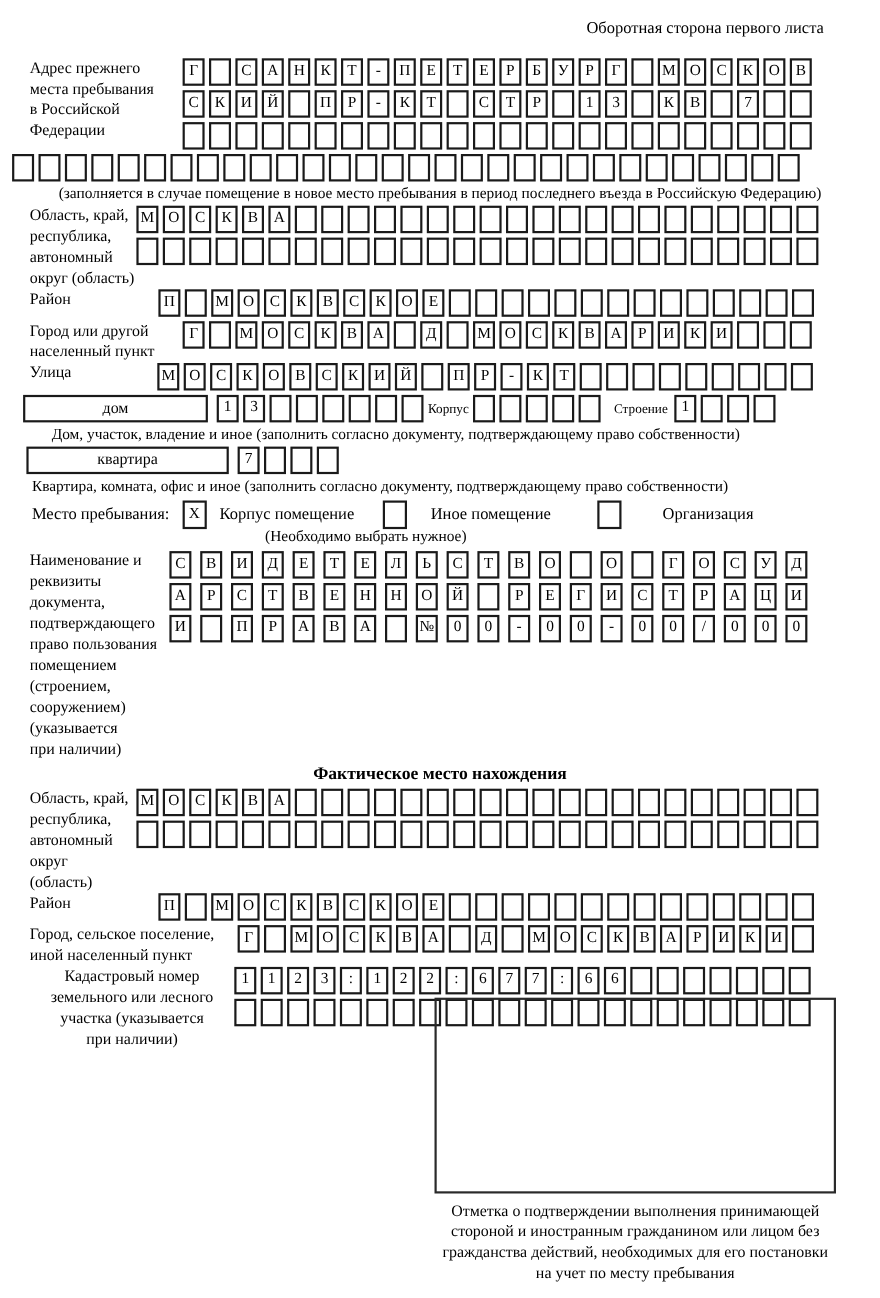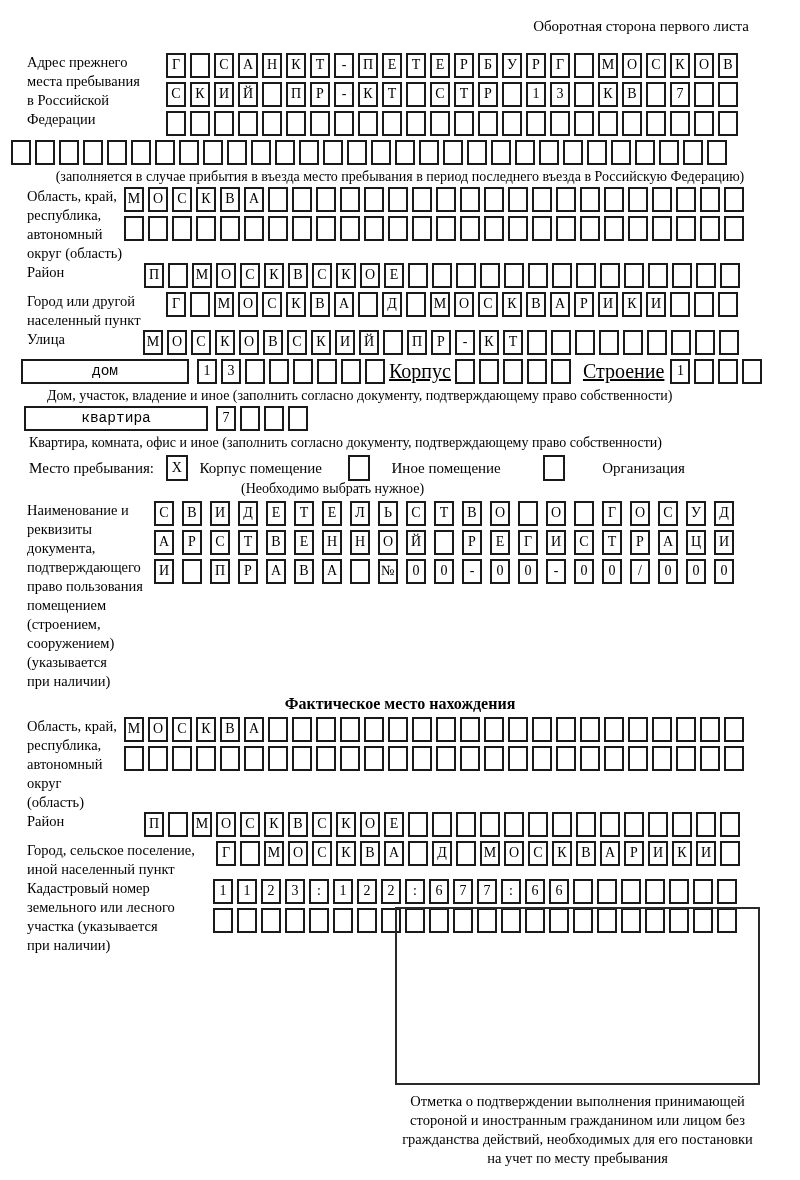--- a/index.html
+++ b/index.html
@@ -11,24 +11,24 @@
   .note{font-size:14px;}
   .center{text-align:center;}
   .label{font-size:14.5px;line-height:19px;box-sizing:border-box;padding-left:16px;}
   .flexrow{display:flex;align-items:flex-start;}
   .cellrow{height:25px;margin-bottom:4px;white-space:nowrap;}
   .cell{display:inline-block;box-sizing:border-box;width:20px;height:25px;border:2px solid #1a1a1a;
         margin-right:4px;text-align:center;font-size:14px;line-height:20px;vertical-align:top;}
   .doccells .cell{margin-right:8px;}
   .w-prev{width:155px;} .w-region{width:113px;} .w-district{width:133px;}
   .w-city1{width:155px;} .w-street{width:132px;} .w-doc{width:143px;}
-  .w-city2{width:205px;} .w-cad{width:202px;}
+  .w-city2{width:205px;} .w-cad{width:202px;text-align:center;}
   .widebox{display:inline-block;box-sizing:border-box;height:25px;border:2px solid #1a1a1a;
-           text-align:center;font-size:14.5px;line-height:20px;vertical-align:top;font-family:Liberation Mono, monospace;}
-  .inlinelbl{font-size:20px;line-height:25px;display:inline-block;vertical-align:top;text-decoration:underline;}
+           text-align:center;font-size:14.5px;line-height:20px;vertical-align:top;}
+  .inlinelbl{font-size:12px;line-height:25px;display:inline-block;vertical-align:top;}
   .chk{display:inline-block;box-sizing:border-box;width:22px;height:26px;border:2px solid #1a1a1a;
        text-align:center;line-height:22px;font-size:14px;vertical-align:top;}
   .stayrow{margin:4px 0 0 18px;white-space:nowrap;font-size:15px;line-height:26px;}
   .stamp-box{position:absolute;left:395px;top:907px;width:365px;height:178px;border:2px solid #2a2a2a;box-sizing:border-box;}
   .stamp-note{position:absolute;left:355px;top:1092px;width:445px;text-align:center;font-size:14.5px;line-height:19px;}
   .mt2{margin-top:2px;} .mt4{margin-top:4px;}
 </style>
 </head>
 <body>
 
@@ -38,21 +38,21 @@
 
   <div class="flexrow" style="margin-top:18px;">
     <div class="label w-prev">Адрес прежнего<br>места пребывания<br>в Российской<br>Федерации</div>
     <div>
       <div class="cellrow"><span class="cell">Г</span><span class="cell"></span><span class="cell">С</span><span class="cell">А</span><span class="cell">Н</span><span class="cell">К</span><span class="cell">Т</span><span class="cell">-</span><span class="cell">П</span><span class="cell">Е</span><span class="cell">Т</span><span class="cell">Е</span><span class="cell">Р</span><span class="cell">Б</span><span class="cell">У</span><span class="cell">Р</span><span class="cell">Г</span><span class="cell"></span><span class="cell">М</span><span class="cell">О</span><span class="cell">С</span><span class="cell">К</span><span class="cell">О</span><span class="cell">В</span></div>
       <div class="cellrow"><span class="cell">С</span><span class="cell">К</span><span class="cell">И</span><span class="cell">Й</span><span class="cell"></span><span class="cell">П</span><span class="cell">Р</span><span class="cell">-</span><span class="cell">К</span><span class="cell">Т</span><span class="cell"></span><span class="cell">С</span><span class="cell">Т</span><span class="cell">Р</span><span class="cell"></span><span class="cell">1</span><span class="cell">3</span><span class="cell"></span><span class="cell">К</span><span class="cell">В</span><span class="cell"></span><span class="cell">7</span><span class="cell"></span><span class="cell"></span></div>
       <div class="cellrow"><span class="cell"></span><span class="cell"></span><span class="cell"></span><span class="cell"></span><span class="cell"></span><span class="cell"></span><span class="cell"></span><span class="cell"></span><span class="cell"></span><span class="cell"></span><span class="cell"></span><span class="cell"></span><span class="cell"></span><span class="cell"></span><span class="cell"></span><span class="cell"></span><span class="cell"></span><span class="cell"></span><span class="cell"></span><span class="cell"></span><span class="cell"></span><span class="cell"></span><span class="cell"></span><span class="cell"></span></div>
     </div>
   </div>
   <div class="cellrow"><span class="cell"></span><span class="cell"></span><span class="cell"></span><span class="cell"></span><span class="cell"></span><span class="cell"></span><span class="cell"></span><span class="cell"></span><span class="cell"></span><span class="cell"></span><span class="cell"></span><span class="cell"></span><span class="cell"></span><span class="cell"></span><span class="cell"></span><span class="cell"></span><span class="cell"></span><span class="cell"></span><span class="cell"></span><span class="cell"></span><span class="cell"></span><span class="cell"></span><span class="cell"></span><span class="cell"></span><span class="cell"></span><span class="cell"></span><span class="cell"></span><span class="cell"></span><span class="cell"></span><span class="cell"></span></div>
-  <div class="note center">(заполняется в случае прибытия в въезда место пребывания в период последнего въезда в Российскую Федерацию)</div>
+  <div class="note center">(заполняется в случае помещение в новое место пребывания в период последнего въезда в Российскую Федерацию)</div>
 
 
   <div class="flexrow mt2">
     <div class="label w-region">Область, край,<br>республика,<br>автономный<br>округ (область)</div>
     <div>
       <div class="cellrow"><span class="cell">М</span><span class="cell">О</span><span class="cell">С</span><span class="cell">К</span><span class="cell">В</span><span class="cell">А</span><span class="cell"></span><span class="cell"></span><span class="cell"></span><span class="cell"></span><span class="cell"></span><span class="cell"></span><span class="cell"></span><span class="cell"></span><span class="cell"></span><span class="cell"></span><span class="cell"></span><span class="cell"></span><span class="cell"></span><span class="cell"></span><span class="cell"></span><span class="cell"></span><span class="cell"></span><span class="cell"></span><span class="cell"></span><span class="cell"></span></div>
       <div class="cellrow"><span class="cell"></span><span class="cell"></span><span class="cell"></span><span class="cell"></span><span class="cell"></span><span class="cell"></span><span class="cell"></span><span class="cell"></span><span class="cell"></span><span class="cell"></span><span class="cell"></span><span class="cell"></span><span class="cell"></span><span class="cell"></span><span class="cell"></span><span class="cell"></span><span class="cell"></span><span class="cell"></span><span class="cell"></span><span class="cell"></span><span class="cell"></span><span class="cell"></span><span class="cell"></span><span class="cell"></span><span class="cell"></span><span class="cell"></span></div>
     </div>
   </div>
 

